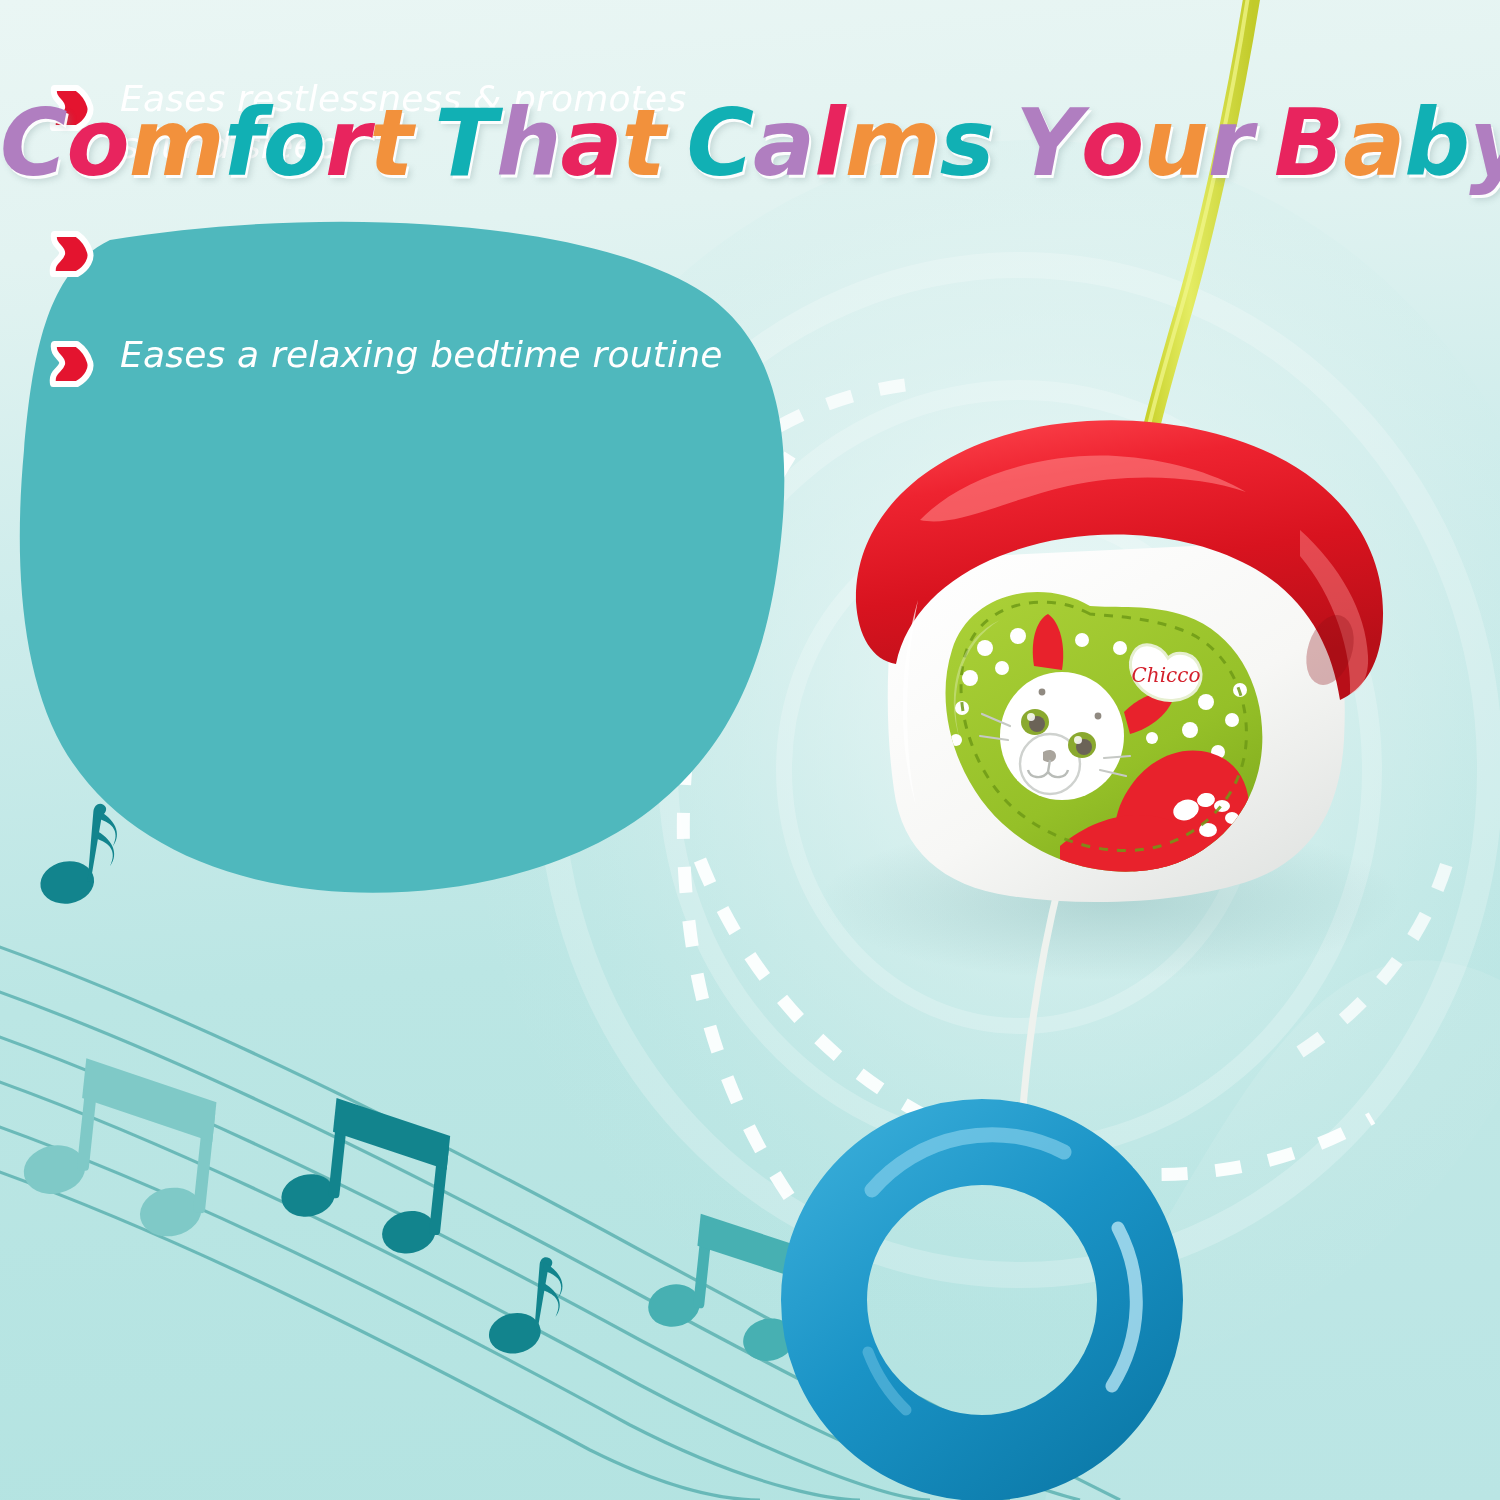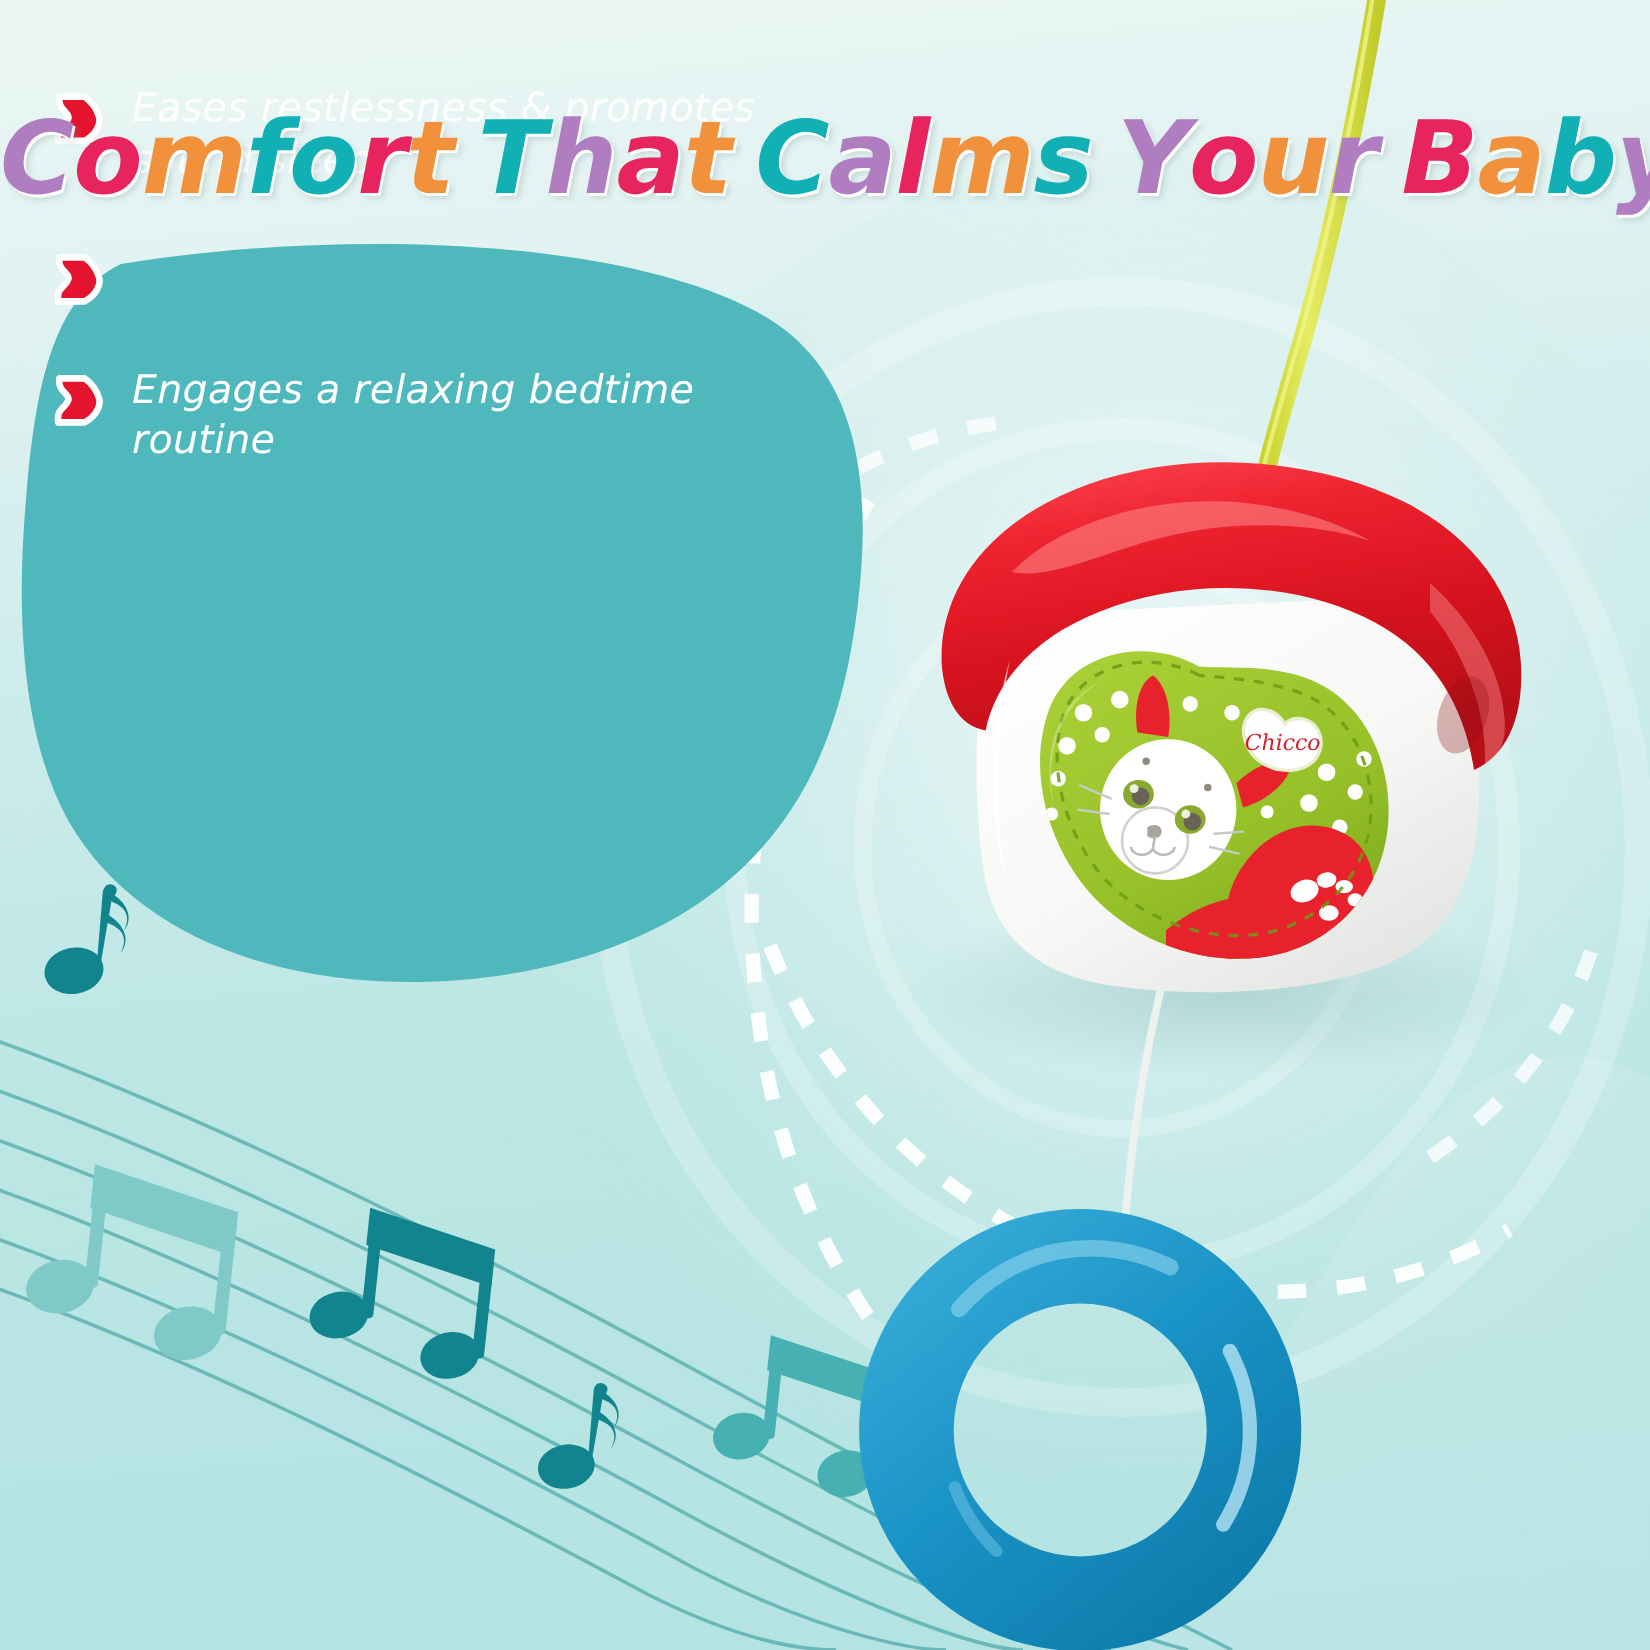--- a/index.html
+++ b/index.html
@@ -151,21 +151,21 @@
     <div class="bullet">
       <svg class="bmark" viewBox="0 0 46 52">
         <path d="M6 6 C4 18 16 20 14 26 C12 33 3 33 5 46 L29 46 C40 40 44 30 42 24 C40 17 36 11 29 6 Z" fill="#e4142f" stroke="#ffffff" stroke-width="6" stroke-linejoin="round"></path>
       </svg>
     </div>
 
     <div class="bullet">
       <svg class="bmark" viewBox="0 0 46 52">
         <path d="M6 6 C4 18 16 20 14 26 C12 33 3 33 5 46 L29 46 C40 40 44 30 42 24 C40 17 36 11 29 6 Z" fill="#e4142f" stroke="#ffffff" stroke-width="6" stroke-linejoin="round"></path>
       </svg>
-      <div class="btext">Engages a relaxing bedtime routine</div>
+      <div class="btext">Eases a relaxing bedtime routine</div>
     </div>
 
   </div>
 
   <div id="title"><span class="ch c-purple">C</span><span class="ch c-crimson">o</span><span class="ch c-orange">m</span><span class="ch c-teal">f</span><span class="ch c-teal">o</span><span class="ch c-crimson">r</span><span class="ch c-orange">t</span><span class="sp"></span><span class="ch c-teal">T</span><span class="ch c-purple">h</span><span class="ch c-crimson">a</span><span class="ch c-orange">t</span><span class="sp"></span><span class="ch c-teal">C</span><span class="ch c-purple">a</span><span class="ch c-crimson">l</span><span class="ch c-orange">m</span><span class="ch c-teal">s</span><span class="sp"></span><span class="ch c-purple">Y</span><span class="ch c-crimson">o</span><span class="ch c-orange">u</span><span class="ch c-purple">r</span><span class="sp"></span><span class="ch c-crimson">B</span><span class="ch c-orange">a</span><span class="ch c-teal">b</span><span class="ch c-purple">y</span></div>
 
   <svg id="product" viewBox="0 0 1500 1500">
     <defs>
       <linearGradient id="roofG" x1="0" y1="0" x2="0.3" y2="1">
         <stop offset="0%" stop-color="#ff4a52"></stop>

